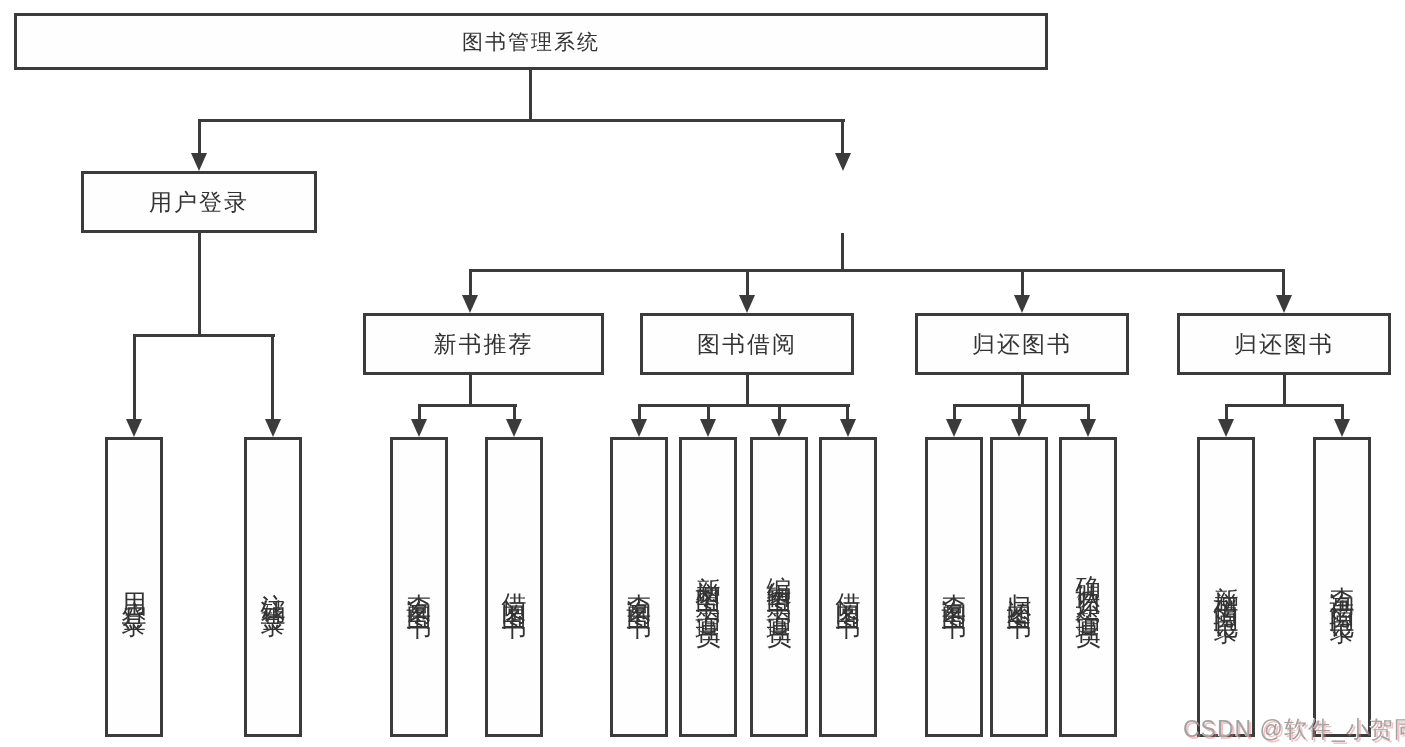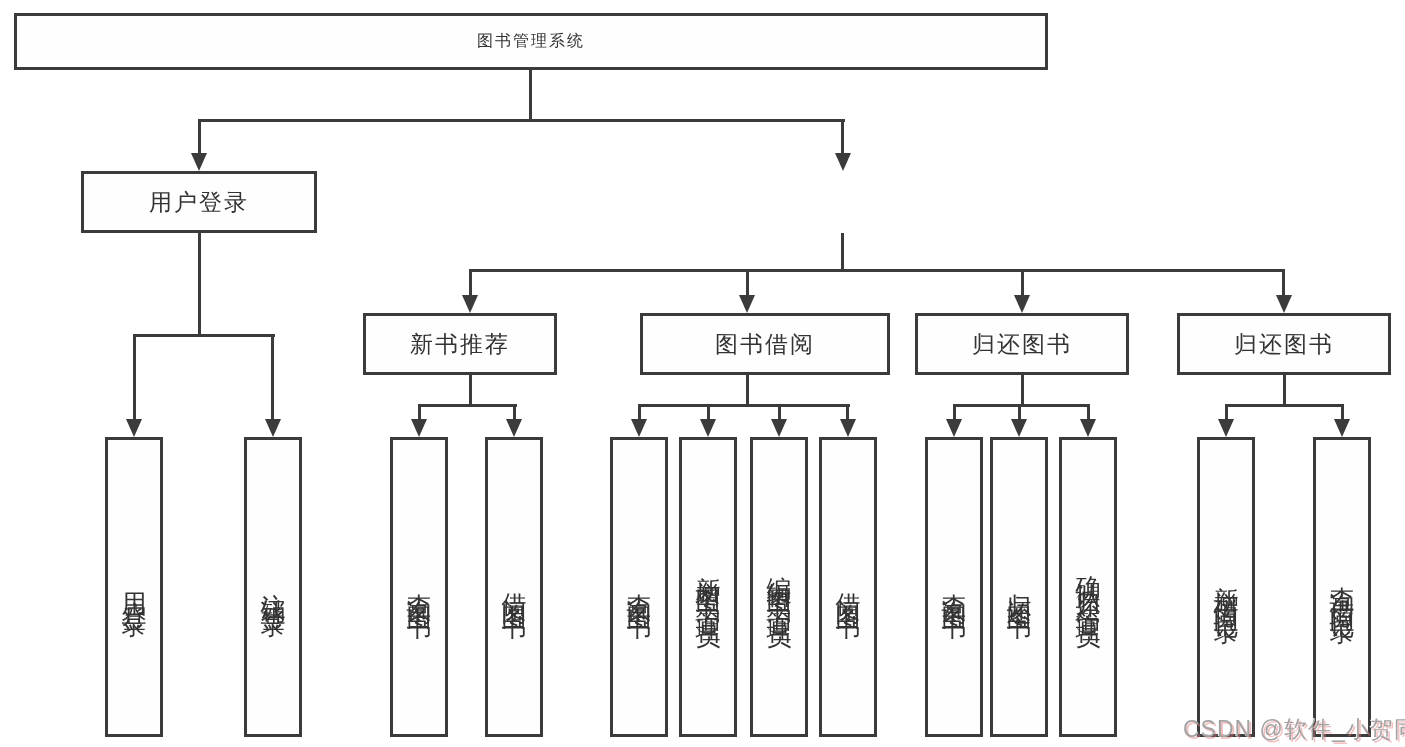--- a/index.html
+++ b/index.html
@@ -8,21 +8,21 @@
     position:relative; width:1405px; height:747px;
     background:#ffffff; overflow:hidden; color:#333;
   }
   .box {
     position:absolute; box-sizing:border-box;
     background:#fefefe; border:3px solid #3b3b3b;
     display:flex; align-items:center; justify-content:center;
     color:#333333;
   }
   .hnode { height:62px; font-size:23px; letter-spacing:2px; white-space:nowrap; }
-  .root  { font-size:16px; }
+  .root  { font-size:21px; }
   .leaf  { top:437px; width:58px; height:300px; }
   .leaf .vtext {
     writing-mode:vertical-rl; text-orientation:mixed;
     font-size:25px; letter-spacing:7px; line-height:1.08;
   }
   .vline, .hline { position:absolute; background:#3b3b3b; }
   .vline { width:3px; }
   .hline { height:3px; }
   .arrow {
     position:absolute; width:0; height:0;
@@ -68,24 +68,24 @@
   <div class="hline" style="left:469px;top:269px;width:816px"></div>
   <div class="vline" style="left:469px;top:269px;height:27px"></div>
   <div class="arrow" style="left:462px;top:295px"></div>
   <div class="vline" style="left:746px;top:269px;height:27px"></div>
   <div class="arrow" style="left:739px;top:295px"></div>
   <div class="vline" style="left:1021px;top:269px;height:27px"></div>
   <div class="arrow" style="left:1014px;top:295px"></div>
   <div class="vline" style="left:1282px;top:269px;height:27px"></div>
   <div class="arrow" style="left:1276px;top:295px"></div>
 
-  <div class="box hnode" style="left:363px;top:313px;width:194px">
+  <div class="box hnode" style="left:363px;top:313px;width:241px">
     <span>新书推荐</span>
   </div>
-  <div class="box hnode" style="left:640px;top:313px;width:250px">
+  <div class="box hnode" style="left:640px;top:313px;width:214px">
     <span>图书借阅</span>
   </div>
   <div class="box hnode" style="left:915px;top:313px;width:214px">
     <span>归还图书</span>
   </div>
   <div class="box hnode" style="left:1177px;top:313px;width:214px">
     <span>归还图书</span>
   </div>
 
   <div class="vline" style="left:469px;top:375px;height:31px"></div>

